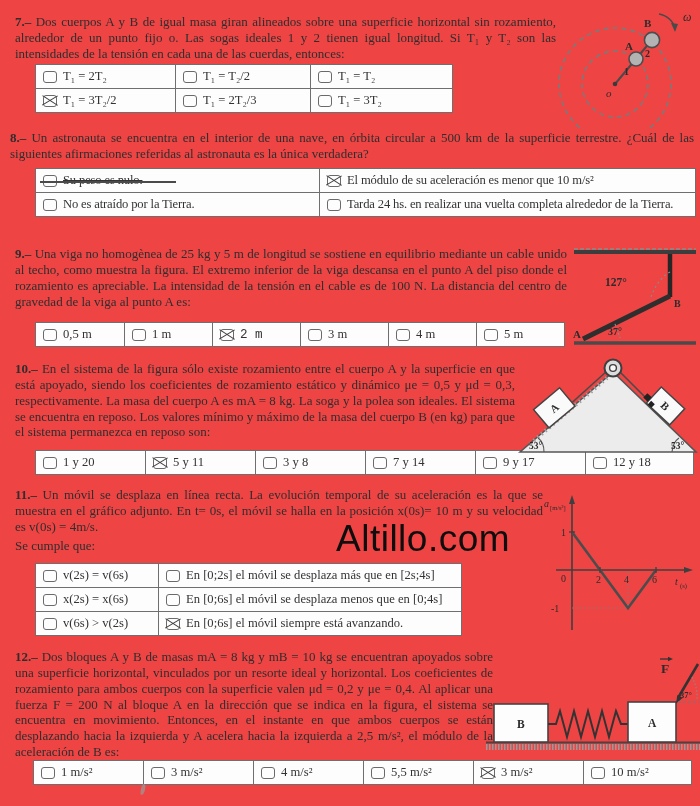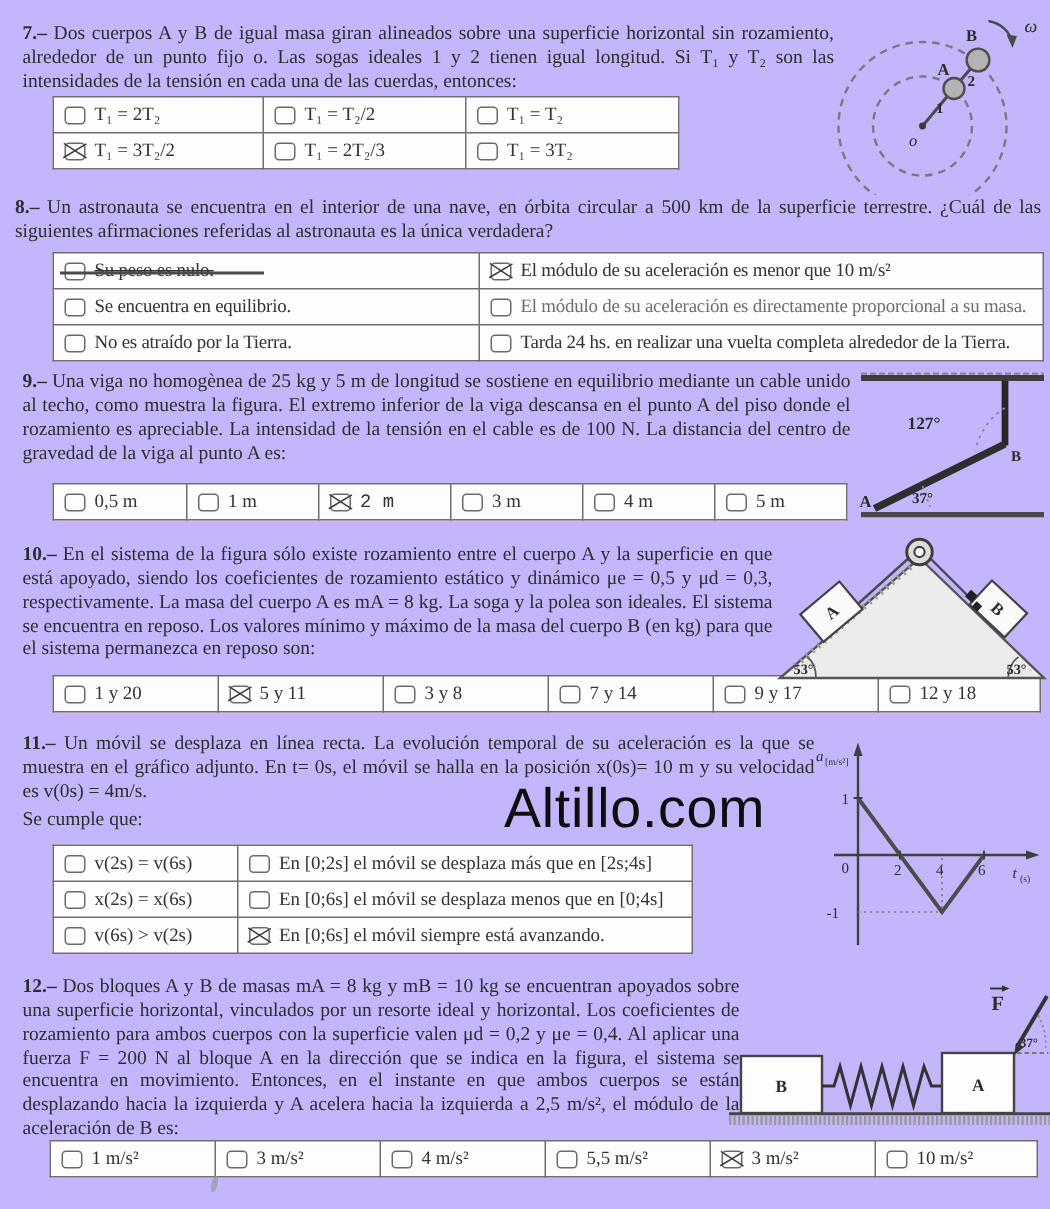--- a/index.html
+++ b/index.html
@@ -1,19 +1,19 @@
 <!DOCTYPE html>
 <html lang="es"><head>
 <meta charset="utf-8">
 <style>
   * { margin:0; padding:0; box-sizing:border-box; }
   html,body { background:#e8e8e8; }
   .page {
     position:relative; width:700px; height:806px; margin:0 auto;
-    background:#c4b5fd; overflow:hidden;
+    background:#ef4444; overflow:hidden;
     font-family:"Liberation Serif","DejaVu Serif",serif; color:#2d2d2d;
   }
   .qblock { position:absolute; }
   .qtext { font-size:13px; line-height:1.22; text-align:justify; color:#2e2e2e; }
   .qnum  { font-weight:bold; }
   table.opts { border-collapse:collapse; background:#fdfdfd; }
   table.opts td {
     border:1.3px solid #6f6f6f; padding:4px 7px; vertical-align:middle;
     font-size:12.6px; white-space:nowrap;
   }
@@ -128,34 +128,20 @@
       <td style="width:284px;">
             <div class="copt struck">
               <span class="cb"></span>
               <span class="olabel">Su peso es nulo.</span>
             </div>
           </td>
       <td style="width:376px;">
             <div class="copt">
               <span class="cb checked"></span>
               <span class="olabel">El módulo de su aceleración es menor que 10 m/s²</span>
-            </div>
-          </td>
-    </tr>
-    <tr>
-      <td>
-            <div class="copt">
-              <span class="cb"></span>
-              <span class="olabel">Se encuentra en equilibrio.</span>
-            </div>
-          </td>
-      <td class="faded">
-            <div class="copt">
-              <span class="cb"></span>
-              <span class="olabel">El módulo de su aceleración es directamente proporcional a su masa.</span>
             </div>
           </td>
     </tr>
     <tr>
       <td>
             <div class="copt">
               <span class="cb"></span>
               <span class="olabel">No es atraído por la Tierra.</span>
             </div>
           </td>

